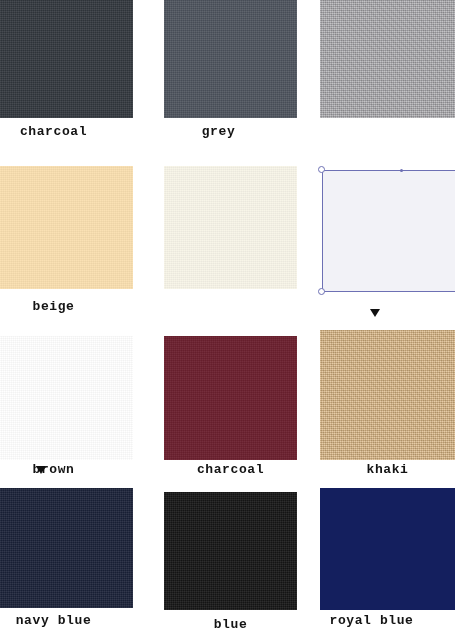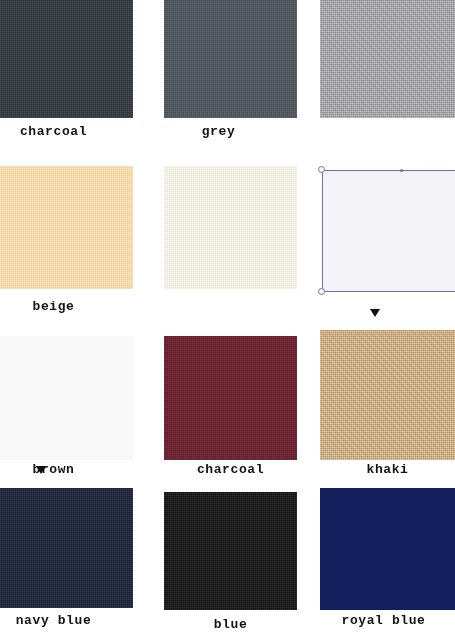--- a/index.html
+++ b/index.html
@@ -185,14 +185,14 @@
       <div class="swatch-chip tex" style="background: rgb(26, 33, 56);"></div>
     </div>
     <div class="swatch-label" style="left: -26px; top: 613px; width: 159px;">navy blue</div>
     <div class="swatch-cell" style="left: 164px; top: 492px; width: 133px; height: 118px;">
       <div class="swatch-chip tex" style="background: rgb(21, 21, 21);"></div>
     </div>
     <div class="swatch-label" style="left: 164px; top: 617px; width: 133px;">blue</div>
     <div class="swatch-cell" style="left: 320px; top: 488px; width: 160px; height: 122px;">
       <div class="swatch-chip tex-none" style="background: rgb(20, 31, 94);"></div>
     </div>
-    <div class="swatch-label" style="left: 316px; top: 613px; width: 135px;">royal blue</div>
+    <div class="swatch-label" style="left: 304px; top: 613px; width: 135px;">royal blue</div>
   </div>
 
 </body></html>

